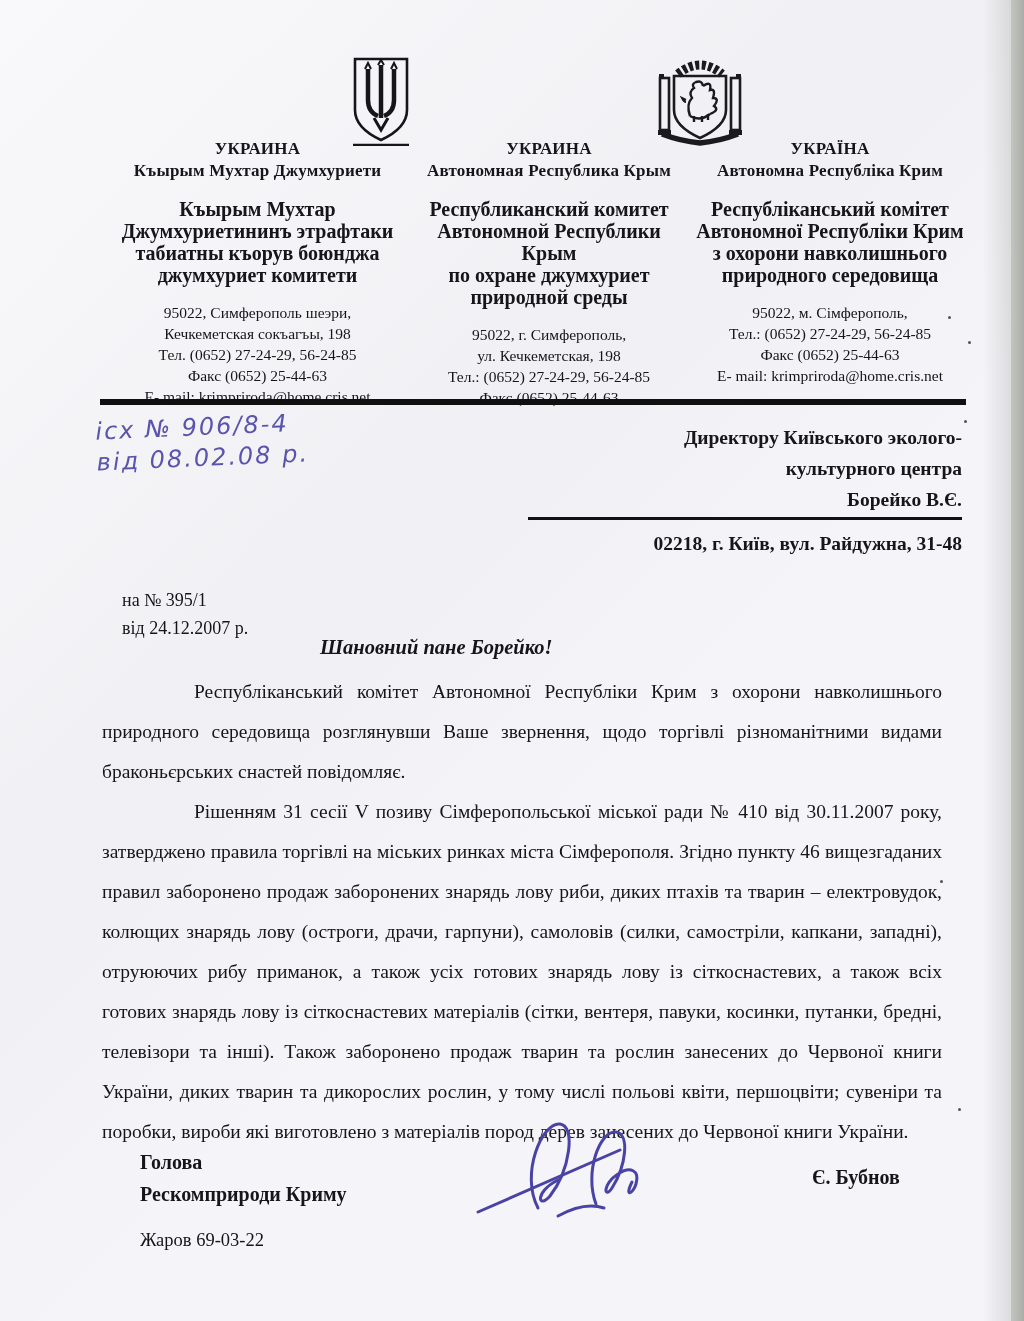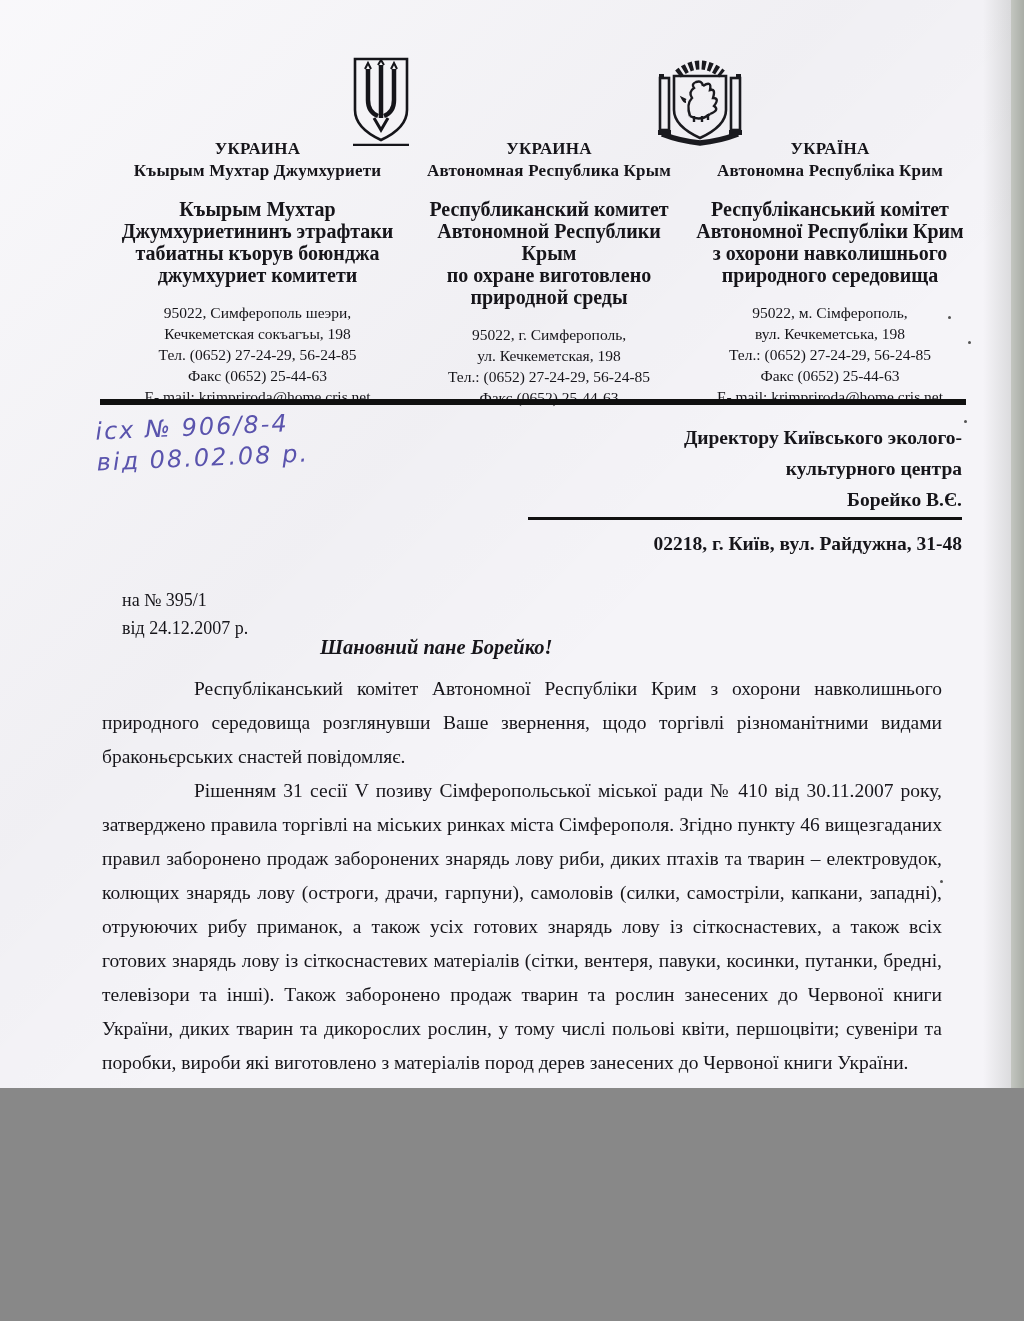--- a/index.html
+++ b/index.html
@@ -1,18 +1,18 @@
 <!DOCTYPE html>
 <html><head>
 <meta charset="utf-8">
 <style>
   html,body{margin:0;padding:0;background:#888;}
   #page{
     position:relative;
-    width:1024px;height:1088px;
+    width:1024px;height:1321px;
     margin:0 auto;
     background:#f5f4f8;
     background-image:
       linear-gradient(to right, rgba(0,0,0,0) 96%, rgba(90,95,88,0.18) 99%, rgba(80,85,78,0.35) 100%),
       linear-gradient(135deg, rgba(255,255,255,0.4) 0%, rgba(0,0,0,0.02) 40%, rgba(0,0,0,0) 60%);
     font-family:"Liberation Serif", serif;
     color:#16151a;
     overflow:hidden;
   }
   .scan-strip{
@@ -38,21 +38,21 @@
     opacity:.9;
   }
 
   .recipient{position:absolute;left:528px;top:422px;width:434px;font-weight:bold;font-size:19.5px;line-height:31px;text-align:right;}
   .recipient .ul{border-bottom:3px solid #111;padding-bottom:2px;}
   .recipient .last{padding-top:8px;}
 
   .reference{position:absolute;left:122px;top:586px;font-size:18px;line-height:28px;}
   .salutation{position:absolute;left:320px;top:636px;width:520px;font-weight:bold;font-style:italic;font-size:20.5px;}
 
-  .body-text{position:absolute;left:102px;top:672px;width:840px;font-size:19.5px;line-height:34px;text-align:justify;}
+  .body-text{position:absolute;left:102px;top:672px;width:840px;font-size:19.5px;line-height:40px;text-align:justify;}
   .body-text p{margin:0;text-indent:92px;}
 
   .sig-title{position:absolute;left:140px;top:1146px;font-weight:bold;font-size:20px;line-height:32px;}
   .sig-name{position:absolute;left:812px;top:1166px;font-weight:bold;font-size:20px;}
   .sig-scribble{position:absolute;left:468px;top:1108px;}
   .footer-contact{position:absolute;left:140px;top:1230px;font-size:18.5px;}
 </style>
 </head>
 <body>
 
@@ -112,21 +112,21 @@
   </div>
 
   <div class="lh-col" style="left:415px;width:268px;">
     <div class="lh-title">
       <div>УКРАИНА</div>
       <div>Автономная Республика Крым</div>
     </div>
     <div class="lh-org">
       <div>Республиканский комитет</div>
       <div>Автономной Республики Крым</div>
-      <div>по охране виготовлено</div>
+      <div>по охране джумхуриет</div>
       <div>природной среды</div>
     </div>
     <div class="lh-addr">
       <div>95022, г. Симферополь,</div>
       <div>ул. Кечкеметская, 198</div>
       <div>Тел.: (0652) 27-24-29, 56-24-85</div>
       <div>Факс (0652) 25-44-63</div>
     </div>
   </div>
 
@@ -136,21 +136,20 @@
       <div>Автономна Республіка Крим</div>
     </div>
     <div class="lh-org">
       <div>Республіканський комітет</div>
       <div>Автономної Республіки Крим</div>
       <div>з охорони навколишнього</div>
       <div>природного середовища</div>
     </div>
     <div class="lh-addr">
       <div>95022, м. Сімферополь,</div>
-      <div>вул. Кечкеметська, 198</div>
       <div>Тел.: (0652) 27-24-29, 56-24-85</div>
       <div>Факс (0652) 25-44-63</div>
       <div>E- mail: krimpriroda@home.cris.net</div>
     </div>
   </div>
 
   <div class="rule"></div>
 
   <div class="handnote">
     <div>ісх № 906/8-4</div>

